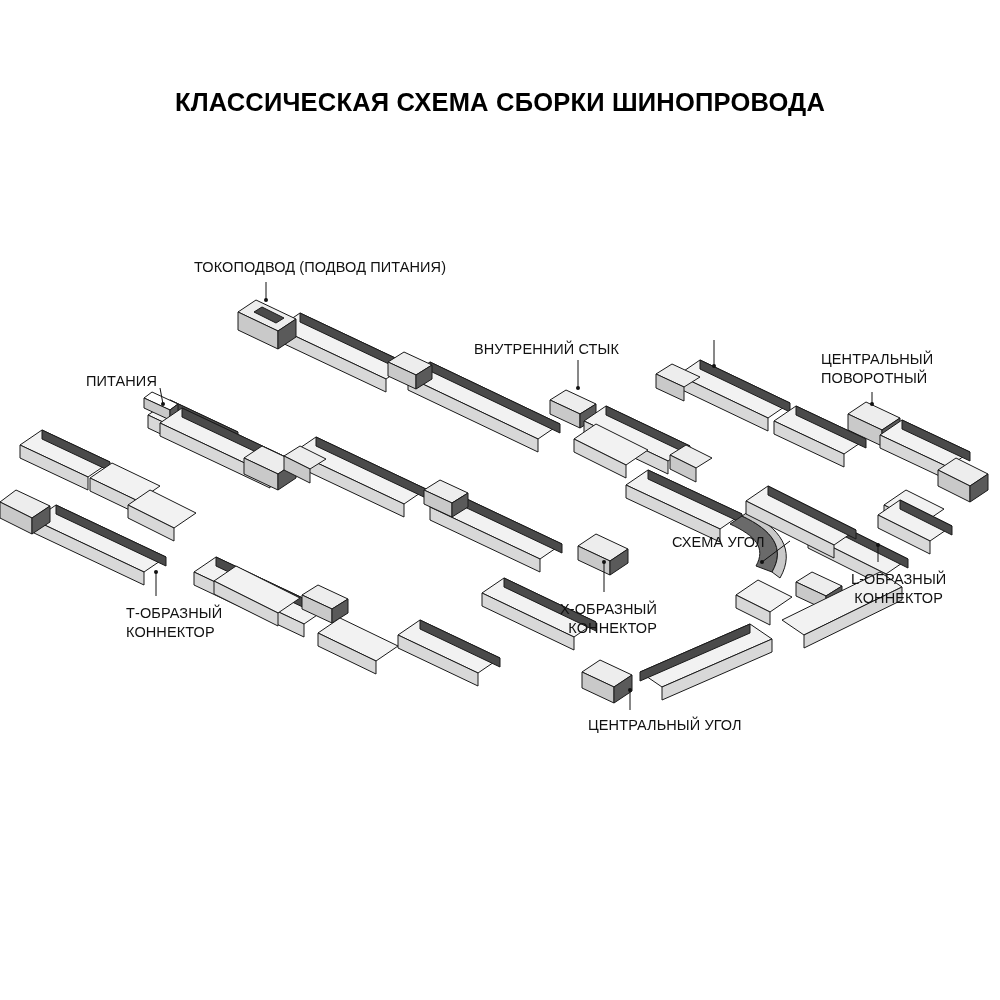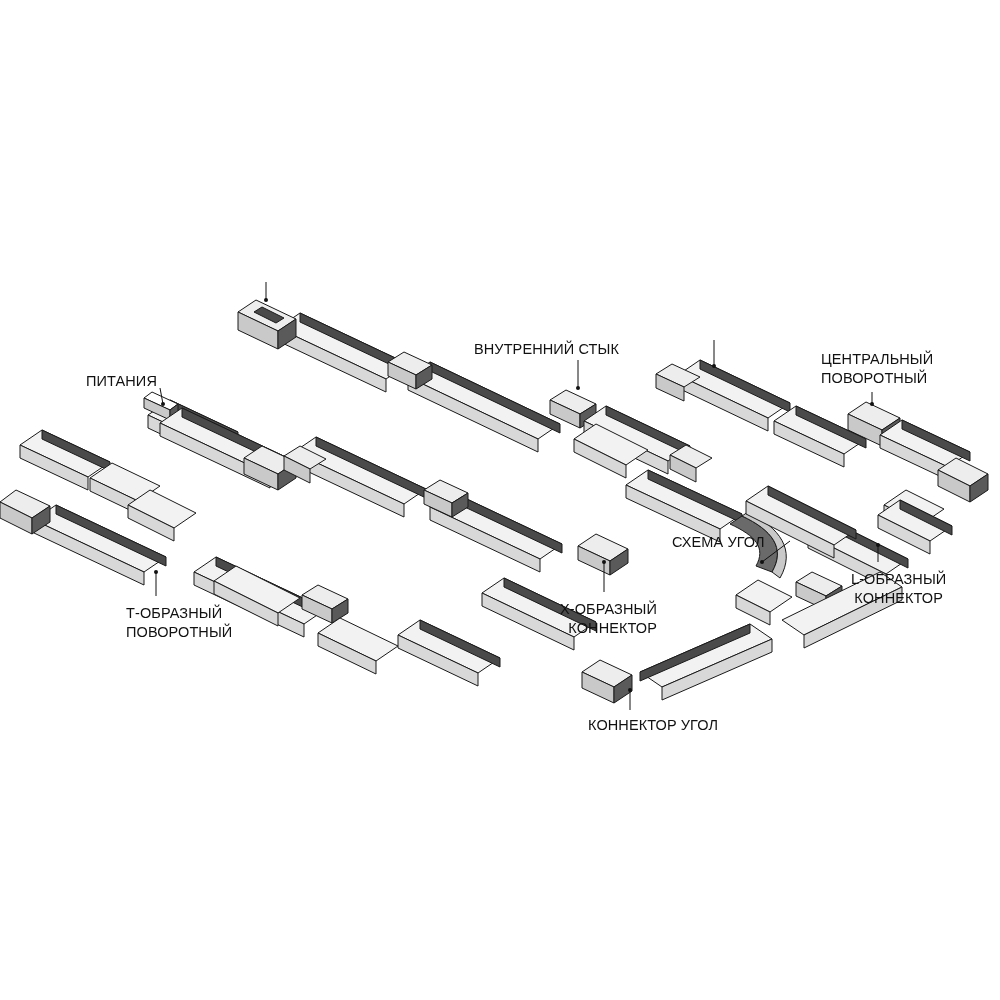--- a/index.html
+++ b/index.html
@@ -55,20 +55,21 @@
   .conn-side { fill: #c9c9c9; stroke: #1a1a1a; stroke-width: 1; }
   .conn-dark { fill: #5a5a5a; stroke: #1a1a1a; stroke-width: 1; }
   .leader    { stroke: #111111; stroke-width: 1; fill: none; }
   .leaderdot { fill: #111111; }
 </style>
 </head>
 <body>
 
 <div id="stage">
 
+  <div id="title">КЛАССИЧЕСКАЯ СХЕМА СБОРКИ ШИНОПРОВОДА</div>
 
   <svg id="art" viewBox="0 0 1000 1000">
 
     <g>
 
       <g>
         <polygon class="trk-top" points="170,400 238,432 216,447 148,415"></polygon>
         <polygon class="trk-side" points="148,415 216,447 216,460 148,428"></polygon>
         <polygon class="trk-dark" points="170,400 238,432 238,441 170,409"></polygon>
       </g>
@@ -336,35 +337,36 @@
       <circle class="leaderdot" cx="762" cy="562" r="2"></circle>
 
       <line class="leader" x1="878" y1="562" x2="878" y2="545"></line>
       <circle class="leaderdot" cx="878" cy="545" r="2"></circle>
 
       <line class="leader" x1="630" y1="710" x2="630" y2="690"></line>
       <circle class="leaderdot" cx="630" cy="690" r="2"></circle>
     </g>
   </svg>
 
+  <div class="label" style="left:194px; top:258px;">ТОКОПОДВОД (ПОДВОД ПИТАНИЯ)</div>
 
   <div class="label" style="left:86px; top:372px;">ПИТАНИЯ</div>
 
   <div class="label" style="left:474px; top:340px;">ВНУТРЕННИЙ СТЫК</div>
 
 
   <div class="label" style="left:821px; top:350px;">ЦЕНТРАЛЬНЫЙ
 ПОВОРОТНЫЙ</div>
 
   <div class="label" style="left:126px; top:604px;">Т-ОБРАЗНЫЙ
-ПОВОРОТНЫЙ</div>
+КОННЕКТОР</div>
 
   <div class="label" style="left:560px; top:600px;text-align:right;">Х-ОБРАЗНЫЙ
 КОННЕКТОР</div>
 
   <div class="label" style="left:672px; top:533px;">СХЕМА УГОЛ</div>
 
   <div class="label" style="left:851px; top:570px;text-align:center;">L-ОБРАЗНЫЙ
 КОННЕКТОР</div>
 
-  <div class="label" style="left:588px; top:716px;">КОННЕКТОР УГОЛ</div>
+  <div class="label" style="left:588px; top:716px;">ЦЕНТРАЛЬНЫЙ УГОЛ</div>
 
 </div>
 
 </body></html>

